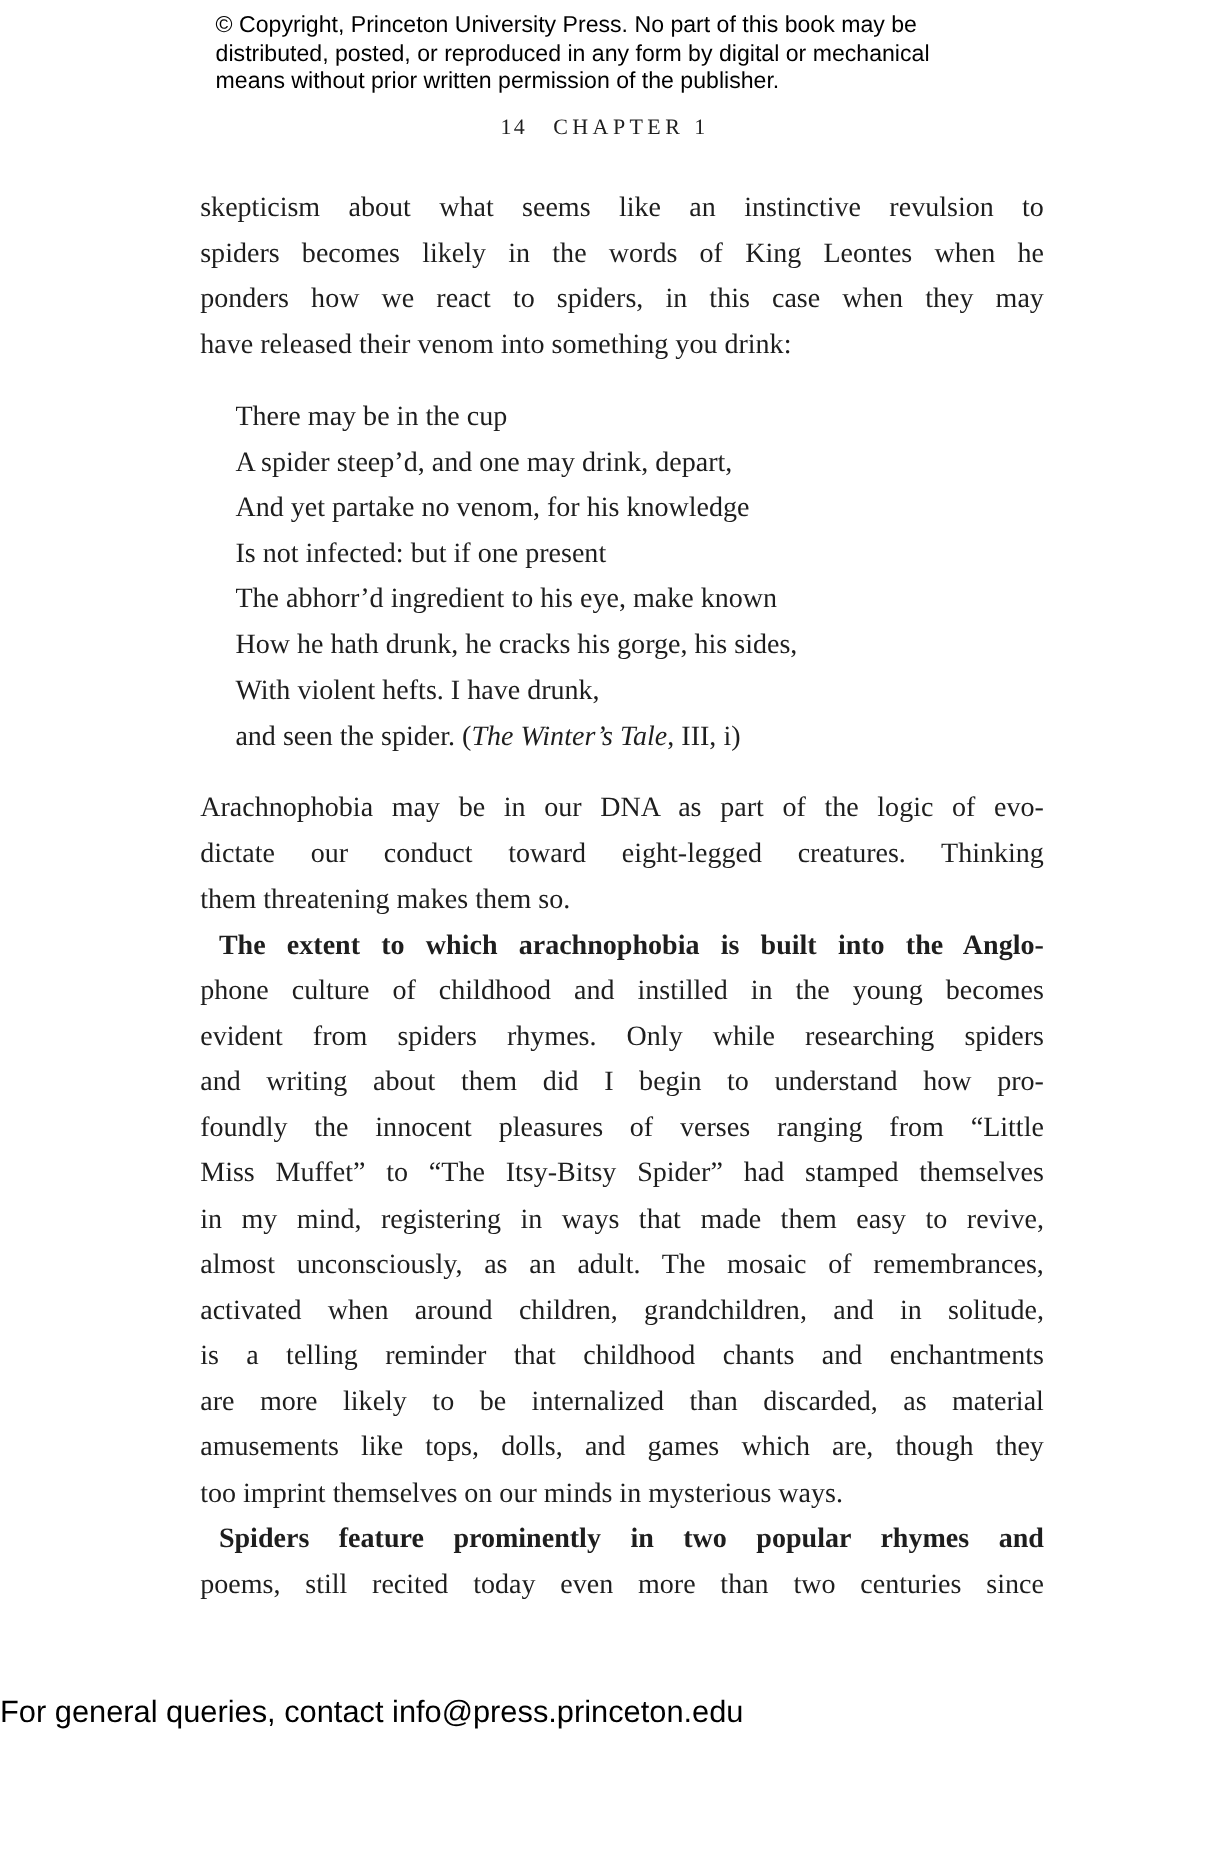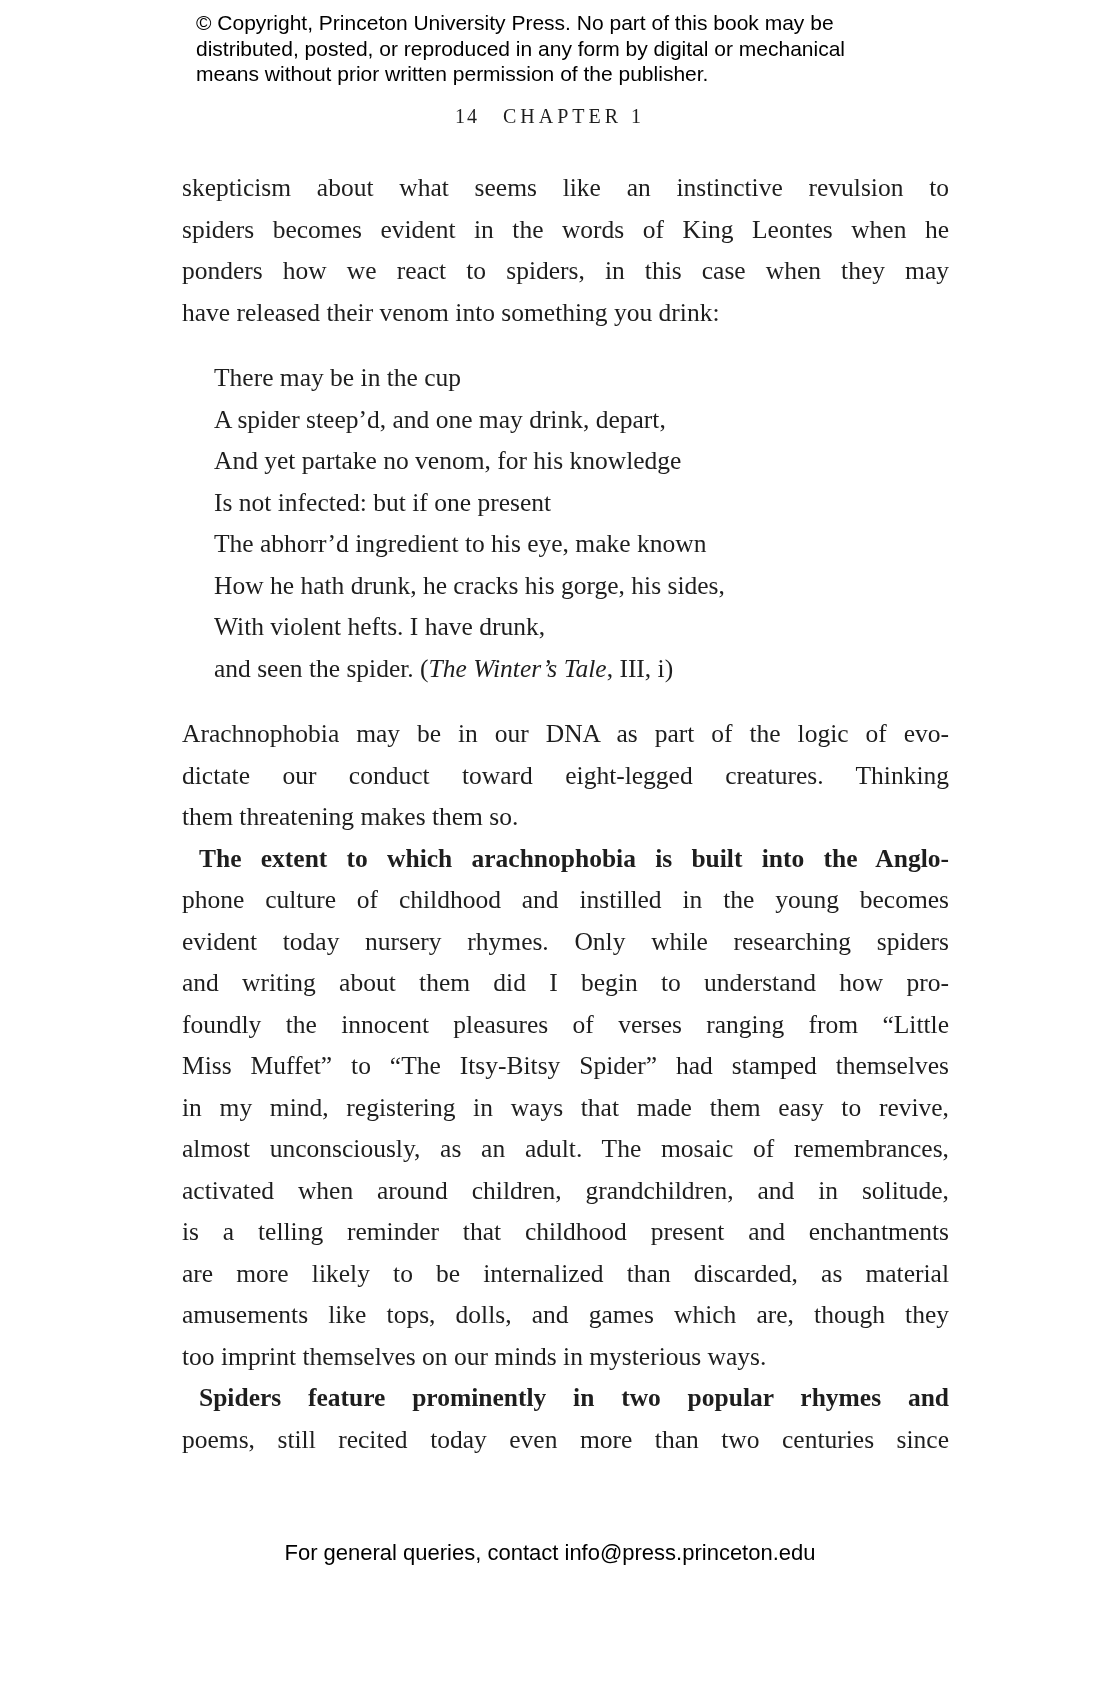--- a/index.html
+++ b/index.html
@@ -55,43 +55,43 @@
   }
   .line.first { text-indent: 17px; font-weight: bold; }
   .quote { margin: 24px 0 24px 32px; }
   .quote .line { text-align: left; }
   em { font-style: italic; }
   .footer-note {
     position: absolute;
     top: 1540px;
     left: 0;
     width: 100%;
-    text-align: center;
+    text-align: left;
     font-family: "Liberation Sans", "DejaVu Sans", sans-serif;
-    font-size: 22px;
+    font-size: 28px;
     color: #000000;
   }
 </style>
 </head>
 <body>
 
 <div>
 
   <div class="copyright">© Copyright, Princeton University Press. No part of this book may be
 distributed, posted, or reproduced in any form by digital or mechanical
 means without prior written permission of the publisher.</div>
 
   <div class="running-header">
     <span class="pagenum">14</span><span class="chapter">CHAPTER 1</span>
   </div>
 
   <div class="page-body">
       <div class="paragraph">
         <div class="line just">skepticism about what seems like an instinctive revulsion to</div>
-        <div class="line just">spiders becomes evident in the words of King Leontes when he</div>
+        <div class="line just">spiders becomes likely in the words of King Leontes when he</div>
         <div class="line just">ponders how we react to spiders, in this case when they may</div>
         <div class="line">have released their venom into something you drink:</div>
       </div>
       <div class="quote">
         <div class="line">There may be in the cup</div>
         <div class="line">A spider steep’d, and one may drink, depart,</div>
         <div class="line">And yet partake no venom, for his knowledge</div>
         <div class="line">Is not infected: but if one present</div>
         <div class="line">The abhorr’d ingredient to his eye, make known</div>
         <div class="line">How he hath drunk, he cracks his gorge, his sides,</div>
@@ -99,28 +99,28 @@
         <div class="line">and seen the spider. (<em>The Winter’s Tale</em>, III, i)</div>
       </div>
       <div class="paragraph">
         <div class="line just">Arachnophobia may be in our DNA as part of the logic of evo-</div>
         <div class="line just">dictate our conduct toward eight-legged creatures. Thinking</div>
         <div class="line">them threatening makes them so.</div>
       </div>
       <div class="paragraph">
         <div class="line just first">The extent to which arachnophobia is built into the Anglo-</div>
         <div class="line just">phone culture of childhood and instilled in the young becomes</div>
-        <div class="line just">evident today nursery rhymes. Only while researching spiders</div>
+        <div class="line just">evident from spiders rhymes. Only while researching spiders</div>
         <div class="line just">and writing about them did I begin to understand how pro-</div>
         <div class="line just">foundly the innocent pleasures of verses ranging from “Little</div>
         <div class="line just">Miss Muffet” to “The Itsy-Bitsy Spider” had stamped themselves</div>
         <div class="line just">in my mind, registering in ways that made them easy to revive,</div>
         <div class="line just">almost unconsciously, as an adult. The mosaic of remembrances,</div>
         <div class="line just">activated when around children, grandchildren, and in solitude,</div>
-        <div class="line just">is a telling reminder that childhood present and enchantments</div>
+        <div class="line just">is a telling reminder that childhood chants and enchantments</div>
         <div class="line just">are more likely to be internalized than discarded, as material</div>
         <div class="line just">amusements like tops, dolls, and games which are, though they</div>
         <div class="line">too imprint themselves on our minds in mysterious ways.</div>
       </div>
       <div class="paragraph">
         <div class="line just first">Spiders feature prominently in two popular rhymes and</div>
         <div class="line just">poems, still recited today even more than two centuries since</div>
       </div>
     </div>
 

